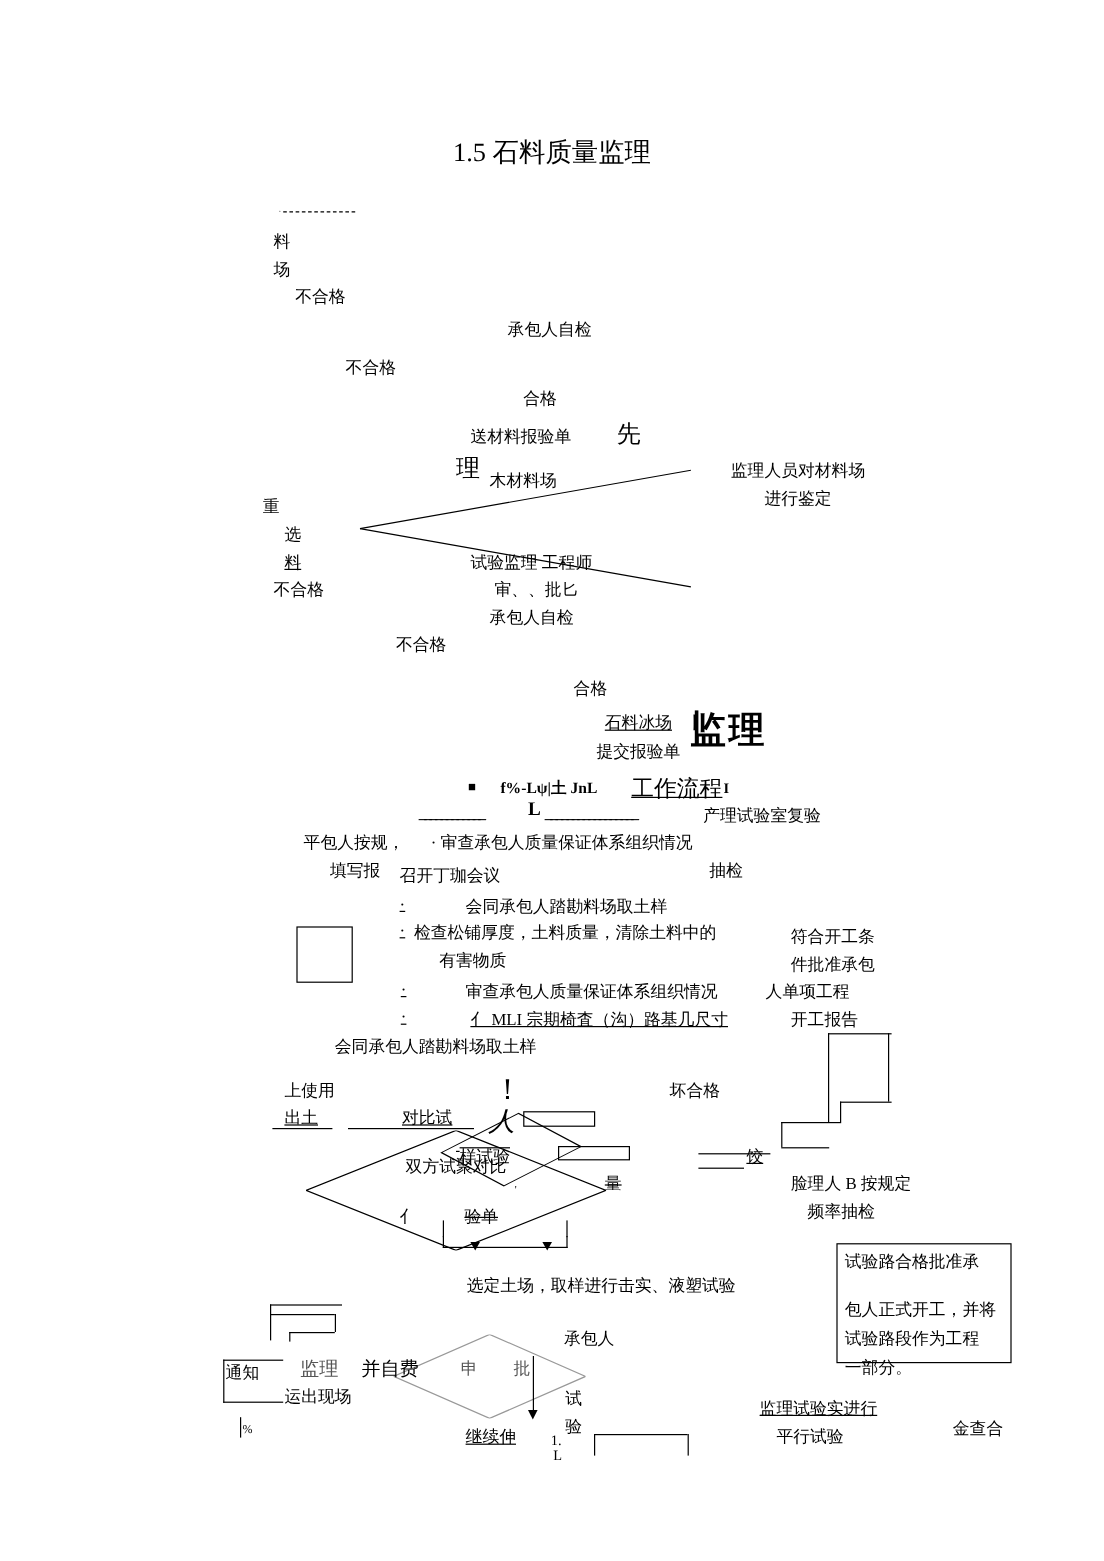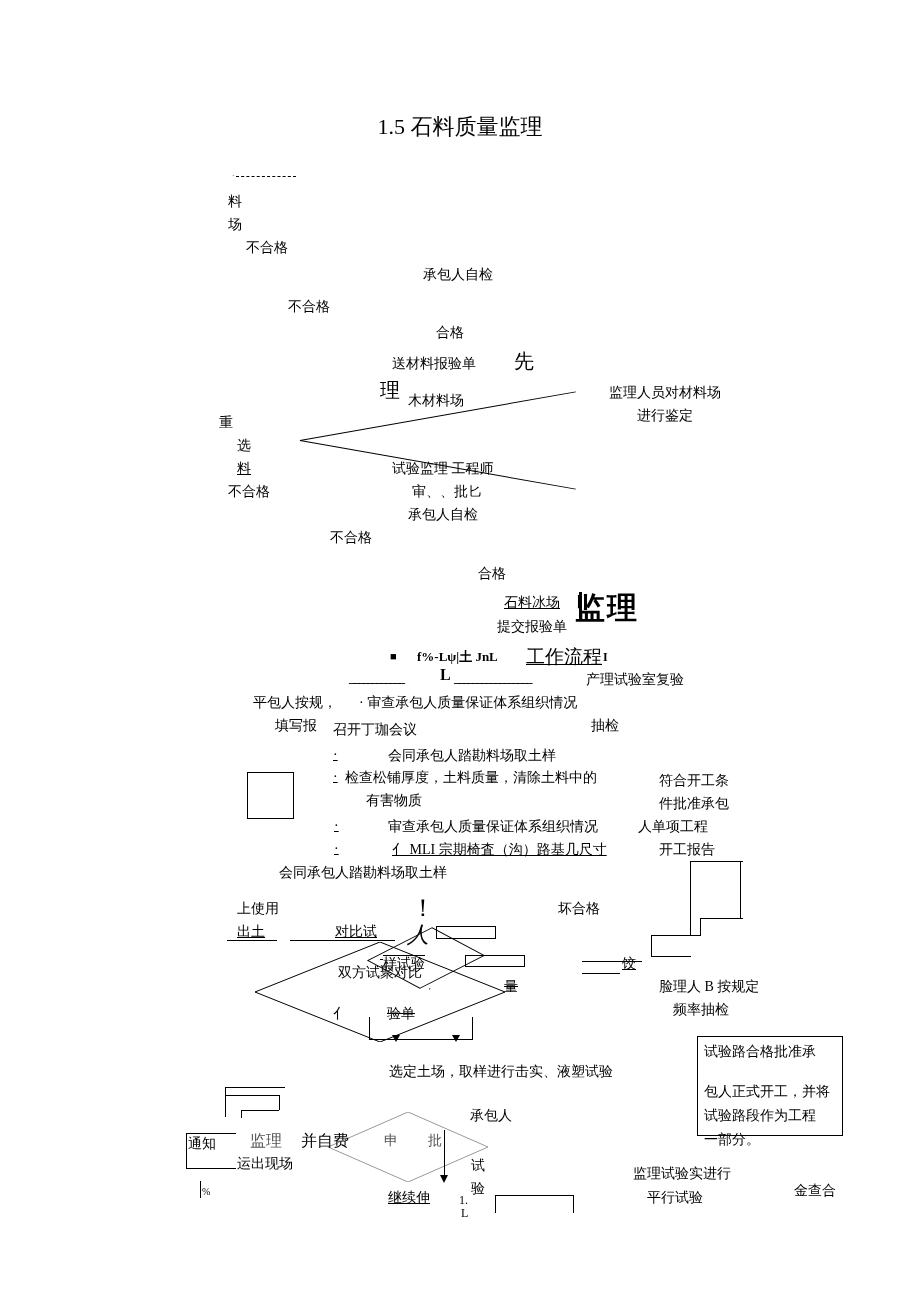--- a/index.html
+++ b/index.html
@@ -205,21 +205,21 @@
 <div class="abs" style="top:1132px; left:384px; color:#555;">申</div>
 <div class="abs" style="top:1132px; left:428px; color:#555;">批</div>
 <div class="abs solid-line" style="top:1130px; left:444px; width:1px; height:50px;"></div>
 <div class="abs" style="top:1175px; left:440px; width:0; height:0; border-left:4px solid transparent; border-right:4px solid transparent; border-top:8px solid #000;"></div>
 
 <div class="abs" style="top:1155px; left:237px;">运出现场</div>
 
 <div class="abs" style="top:1157px; left:471px;">试</div>
 <div class="abs" style="top:1180px; left:471px;">验</div>
 
-<div class="abs" style="top:1165px; left:633px;">监理试验实进行</div>
+<div class="abs" style="top:1165px; left:633px;text-decoration:underline;">监理试验实进行</div>
 
 <div class="abs" style="top:1186px; left:202px; font-size:10px;">%</div>
 <div class="abs solid-line" style="top:1181px; left:200px; width:1px; height:17px;"></div>
 
 <div class="abs" style="top:1189px; left:388px; text-decoration:underline;">继续伸</div>
 <div class="abs" style="top:1193px; left:459px; font-size:12px;">1.</div>
 <div class="abs" style="top:1206px; left:461px; font-size:12px;">L</div>
 
 <div class="abs solid-line" style="top:1195px; left:495px; width:1px; height:18px;"></div>
 <div class="abs solid-line" style="top:1195px; left:495px; width:78px; height:1px;"></div>

